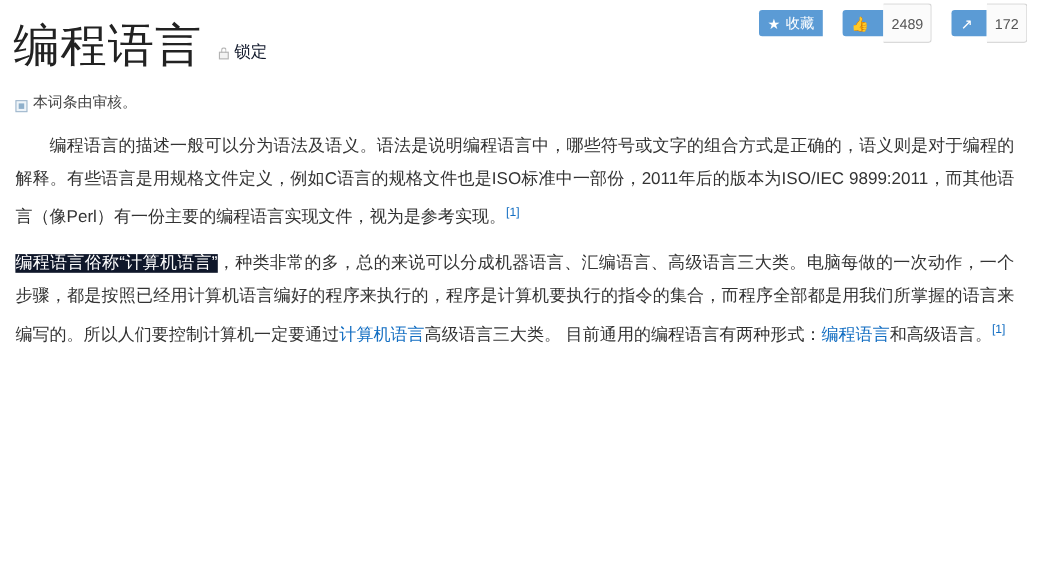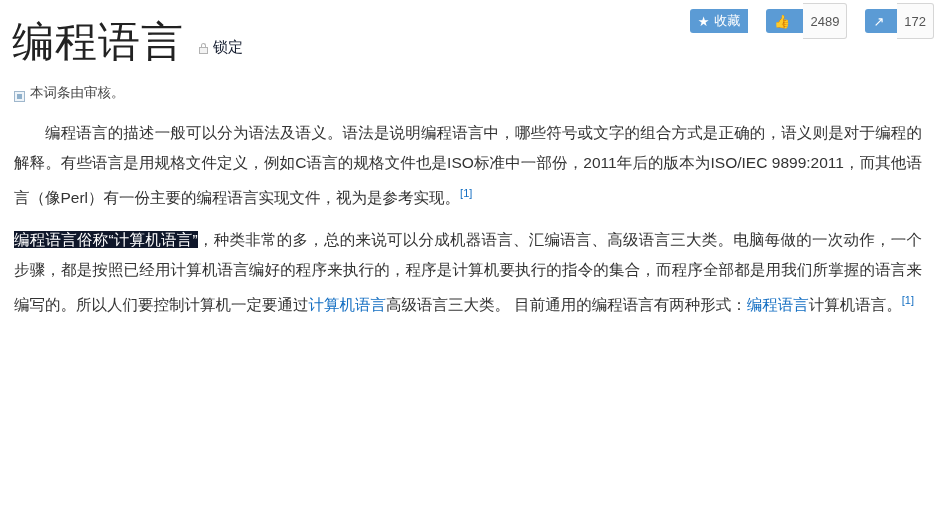--- a/index.html
+++ b/index.html
@@ -238,16 +238,16 @@
 
 <div class="article">
 
 
 
   <p class="para">
     <span>编程语言的描述一般可以分为语法及语义。语法是说明编程语言中，哪些符号或文字的组合方式是正确的，语义则是对于编程的解释。有些语言是用规格文件定义，例如C语言的规格文件也是ISO标准中一部份，2011年后的版本为ISO/IEC 9899:2011，而其他语言（像Perl）有一份主要的编程语言实现文件，视为是参考实现。</span><a class="ref">[1]</a>
   </p>
 
   <p class="para no-indent">
-    <span class="selection">编程语言俗称“计算机语言”</span><span>，种类非常的多，总的来说可以分成机器语言、汇编语言、高级语言三大类。电脑每做的一次动作，一个步骤，都是按照已经用计算机语言编好的程序来执行的，程序是计算机要执行的指令的集合，而程序全部都是用我们所掌握的语言来编写的。所以人们要控制计算机一定要通过</span><a class="link">计算机语言</a><span>高级语言三大类。 目前通用的编程语言有两种形式：</span><a class="link">编程语言</a><span>计算机语言。</span><a class="ref">[1]</a>
+    <span class="selection">编程语言俗称“计算机语言”</span><span>，种类非常的多，总的来说可以分成机器语言、汇编语言、高级语言三大类。电脑每做的一次动作，一个步骤，都是按照已经用计算机语言编好的程序来执行的，程序是计算机要执行的指令的集合，而程序全部都是用我们所掌握的语言来编写的。所以人们要控制计算机一定要通过</span><a class="link">计算机语言</a><span>高级语言三大类。 目前通用的编程语言有两种形式：</span><a class="link">编程语言</a><span>和高级语言。</span><a class="ref">[1]</a>
   </p>
 
 </div>
 
 </body></html>

